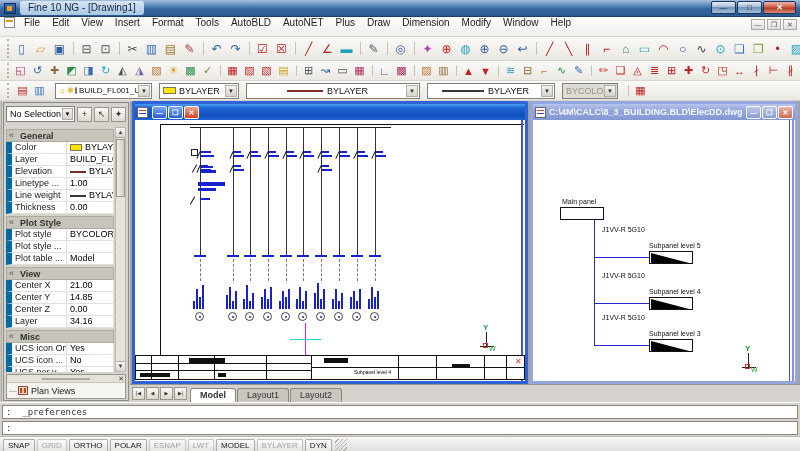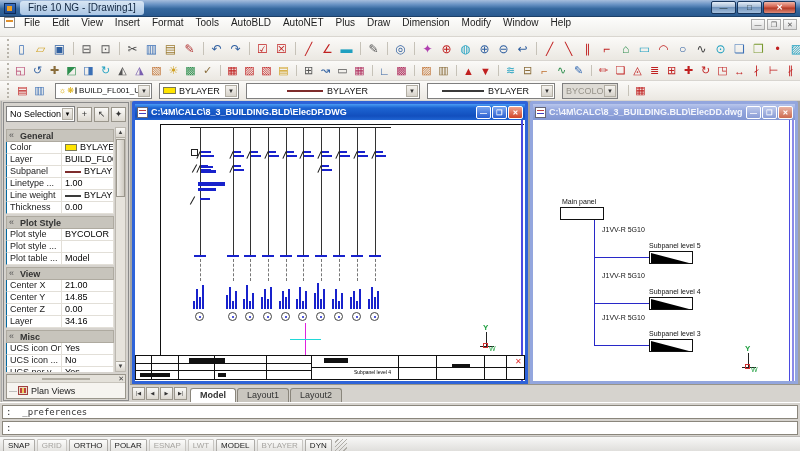--- a/index.html
+++ b/index.html
@@ -43,21 +43,21 @@
   .palette{width:130px;background:#d6d3ce;display:flex;position:relative;flex:none}
   .dock-strip{width:8px;background:#c9c5bd;border-right:1px solid #aaa;background-image:repeating-linear-gradient(180deg,#b4b0a8 0 2px,#d6d3ce 2px 5px);background-size:3px 100%;background-repeat:no-repeat;background-position:2px 0}
   .pal-body{flex:1;border:1px solid #8a8a8a;background:#d6d3ce;position:relative;margin:1px}
   .pal-head{height:22px;display:flex;align-items:center;padding:2px}
   .sel-combo{flex:1;height:16px;background:#fff;border:1px solid #7f7f7f;font-size:9px;display:flex;align-items:center;padding:0 13px 0 3px;position:relative;overflow:hidden;white-space:nowrap}
   .sel-combo .arrow{position:absolute;right:1px;top:1px;bottom:1px;width:11px;background:linear-gradient(#f5f3ef,#d6d2ca);border:1px solid #b2aea4;font-size:6px;display:flex;align-items:center;justify-content:center}
   .pal-btn{width:15px;height:15px;border:1px solid #9a968c;background:linear-gradient(#fcfbf9,#ddd9d1);margin-left:2px;font-size:9px;text-align:center;line-height:13px;color:#333;flex:none}
   .pal-grid{position:absolute;top:24px;left:2px;right:14px;bottom:28px;overflow:hidden;font-size:9px}
   .sec-head{height:13px;background:#c7c4bc;border:1px solid #aeaaa0;display:flex;align-items:center;font-weight:bold;color:#333;padding-left:13px;position:relative;margin-top:2px}
   .sec-head::before{content:"«";position:absolute;left:2px;top:0;font-size:9px;color:#555;font-weight:normal}
-  .prow{height:12px;display:flex;border-bottom:1px solid #e2dfd8;border-left:1px solid #0369a1;border-right:1px solid #e2dfd8;background:#fff;line-height:11px}
+  .prow{height:12px;display:flex;border-bottom:1px solid #e2dfd8;border-left:6px solid #0369a1;border-right:1px solid #e2dfd8;background:#fff;line-height:11px}
   .prow .lab{width:55px;border-right:1px solid #e2dfd8;padding-left:3px;color:#222;overflow:hidden;white-space:nowrap;flex:none}
   .prow .val{flex:1;padding-left:3px;display:flex;align-items:center;overflow:hidden;white-space:nowrap}
   .cell-sw{display:none}.cell-sw.on{display:inline-block;width:12px;height:7px;border:1px solid #7a7a55;margin-right:3px;flex:none}
   .cell-ln{display:none}.cell-ln.on{display:inline-block;width:16px;height:2px;margin-right:3px;flex:none}
   .pal-scroll{position:absolute;top:24px;right:2px;bottom:28px;width:11px;background:#e6e3dc;border:1px solid #bcb8b0}
   .ps-btn{height:10px;background:linear-gradient(#faf9f6,#d8d4cc);border-bottom:1px solid #b0aca2;font-size:6px;text-align:center;line-height:9px;color:#444}
   .ps-btn.dn{position:absolute;bottom:0;left:0;right:0;border-top:1px solid #b0aca2;border-bottom:none}
   .ps-thumb{position:absolute;top:11px;left:0;right:0;height:58px;background:linear-gradient(90deg,#f2f0ec,#cfcbc2);border:1px solid #9a968c}
   .plan-views{position:absolute;left:2px;right:2px;bottom:1px;height:25px;border:1px solid #9a968c;background:#f6f4f0}
   .pv-top{height:8px;border-bottom:1px solid #c8c4bc;position:relative;background:#e4e1da}
@@ -351,21 +351,21 @@
                     </span>
                   </div>
                 <div class="prow">
                     <span class="lab">Layer</span>
                     <span class="val">
 
                       <span>BUILD_FL001_</span>
                     </span>
                   </div>
                 <div class="prow">
-                    <span class="lab">Subpanel</span>
+                    <span class="lab">Elevation</span>
                     <span class="val">
 
                       <i class="cell-ln on" style="background: rgb(126, 44, 44);"></i>
                       <span>BYLAYER</span>
                     </span>
                   </div>
                 <div class="prow">
                     <span class="lab">Linetype ...</span>
                     <span class="val">
 
@@ -494,21 +494,20 @@
           </div>
         </div>
       </div>
     </div>
 
     <div class="mdi">
 
       <div class="win win1" style="left:2px;top:0;width:396px;height:283px">
         <div class="win-title">
           <span class="wt-icon"></span>
-          <span class="wt-text">C:\4M\CALC\8_3_BUILDING.BLD\ElecDP.DWG</span>
           <span class="xpb">—</span>
           <span class="xpb">❐</span>
           <span class="xpb close">✕</span>
         </div>
         <div class="win-client">
           <div class="shl-top"></div>
           <div class="shl-left"></div>
           <div class="shl-right"></div>
           <div class="bus"></div>
 

